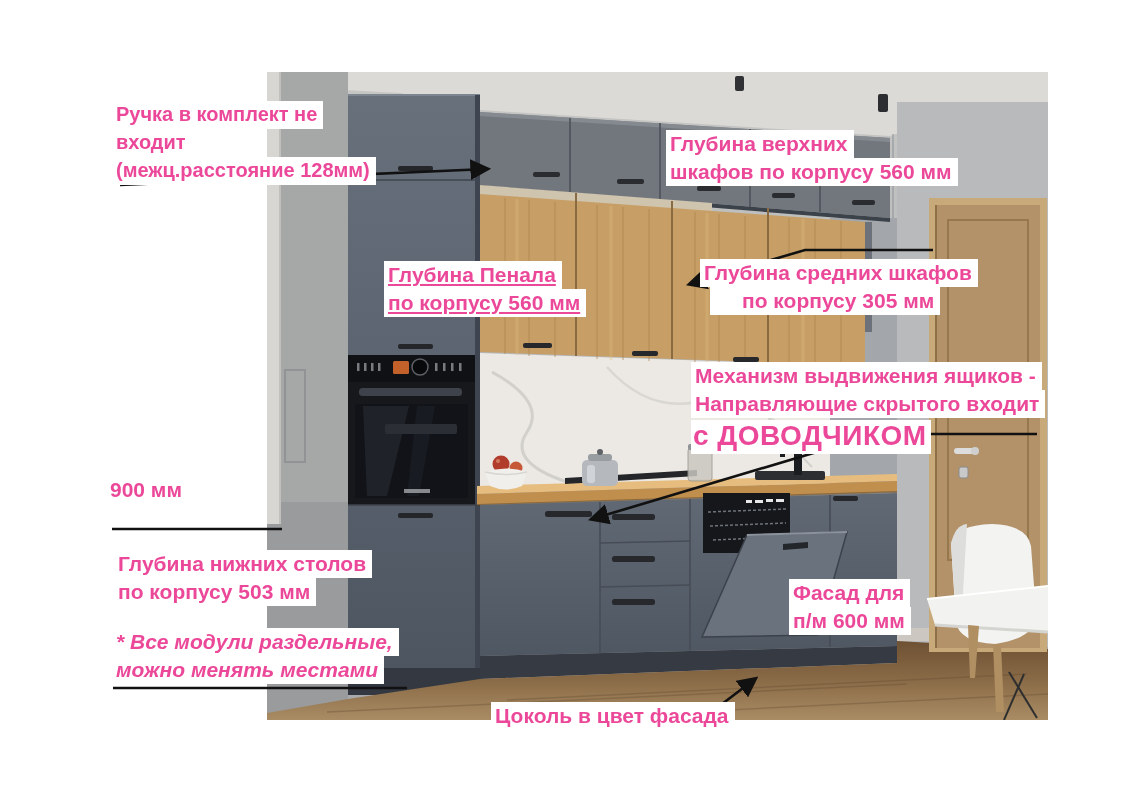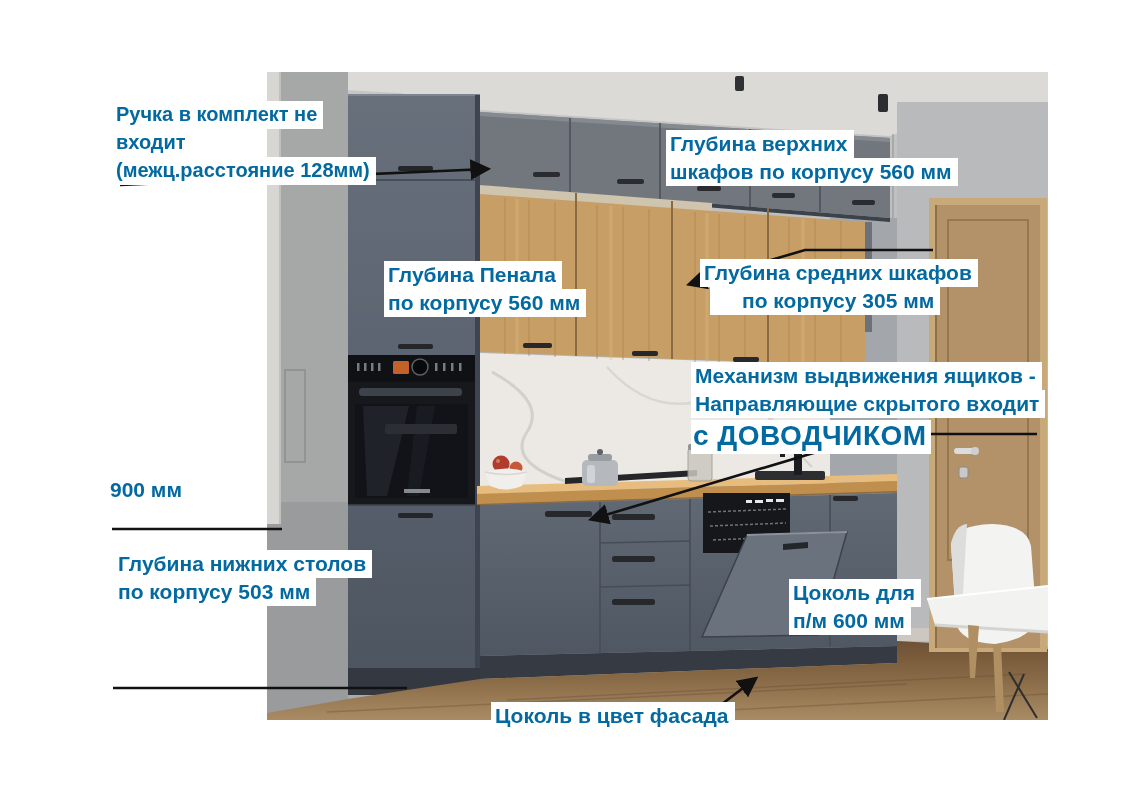--- a/index.html
+++ b/index.html
@@ -1,20 +1,20 @@
 <!DOCTYPE html>
 <html><head>
 <meta charset="utf-8">
 <style>
   html,body{margin:0;padding:0;background:#fff;}
   #stage{position:relative;width:1123px;height:794px;background:#fff;overflow:hidden;
          font-family:"Liberation Sans",sans-serif;}
   #photo{position:absolute;left:267px;top:72px;width:781px;height:648px;z-index:1;}
   #arrows{position:absolute;left:0;top:0;width:1123px;height:794px;z-index:2;pointer-events:none;}
-  .ann{position:absolute;z-index:3;font-weight:bold;color:#0369a1;font-size:21px;line-height:27px;}
+  .ann{position:absolute;z-index:3;font-weight:bold;color:#ec4899;font-size:21px;line-height:27px;}
   .ann .line{width:fit-content;background:#fff;padding:0 6px 1px 4px;}
   #ann-ruchka{font-size:20px;}
   #ann-sred .line:nth-child(2){margin-left:10px;padding-left:32px;}
   #ann-stol .line:nth-child(2){padding-left:14px;}
   #ann-mech .em{font-size:28px;line-height:30px;width:fit-content;background:#fff;
                 padding:1px 4px 3px 2px;margin-top:2px;letter-spacing:.5px;}
   #ann-note{font-style:italic;}
 </style>
 </head>
 <body>
@@ -281,21 +281,21 @@
     <div class="line">Ручка в комплект не</div>
     <div class="line">входит</div>
     <div class="line">(межц.расстояние 128мм)</div>
   </div>
 
   <div class="ann" id="ann-verh" style="left:666px;top:130px;">
     <div class="line">Глубина верхних</div>
     <div class="line">шкафов по корпусу 560 мм</div>
   </div>
 
-  <div class="ann" id="ann-penal" style="left:384px;top:261px;">
+  <div class="ann" id="ann-penal" style="left:384px;top:261px;text-decoration:underline;">
     <div class="line">Глубина Пенала</div>
     <div class="line">по корпусу 560 мм</div>
   </div>
 
   <div class="ann" id="ann-sred" style="left:700px;top:259px;">
     <div class="line">Глубина средних шкафов</div>
     <div class="line">по корпусу 305 мм</div>
   </div>
 
   <div class="ann" id="ann-mech" style="left:675px;top:362px;padding-left:16px;">
@@ -306,23 +306,27 @@
 
   <div class="ann" id="ann-stol" style="left:106px;top:476px;">
     <div class="line">900 мм</div>
   </div>
 
   <div class="ann" id="ann-nizh" style="left:114px;top:550px;">
     <div class="line">Глубина нижних столов</div>
     <div class="line">по корпусу 503 мм</div>
   </div>
 
+  <div class="ann" id="ann-note" style="left:112px;top:628px;">
+    <div class="line">* Все модули раздельные,</div>
+    <div class="line">можно менять местами</div>
+  </div>
 
   <div class="ann" id="ann-fasad" style="left:789px;top:579px;">
-    <div class="line">Цоколь для</div>
+    <div class="line">Фасад для</div>
     <div class="line">п/м 600 мм</div>
   </div>
 
   <div class="ann" id="ann-tsokol" style="left:491px;top:702px;">
     <div class="line">Цоколь в цвет фасада</div>
   </div>
 
 </div>
 
 </body></html>

